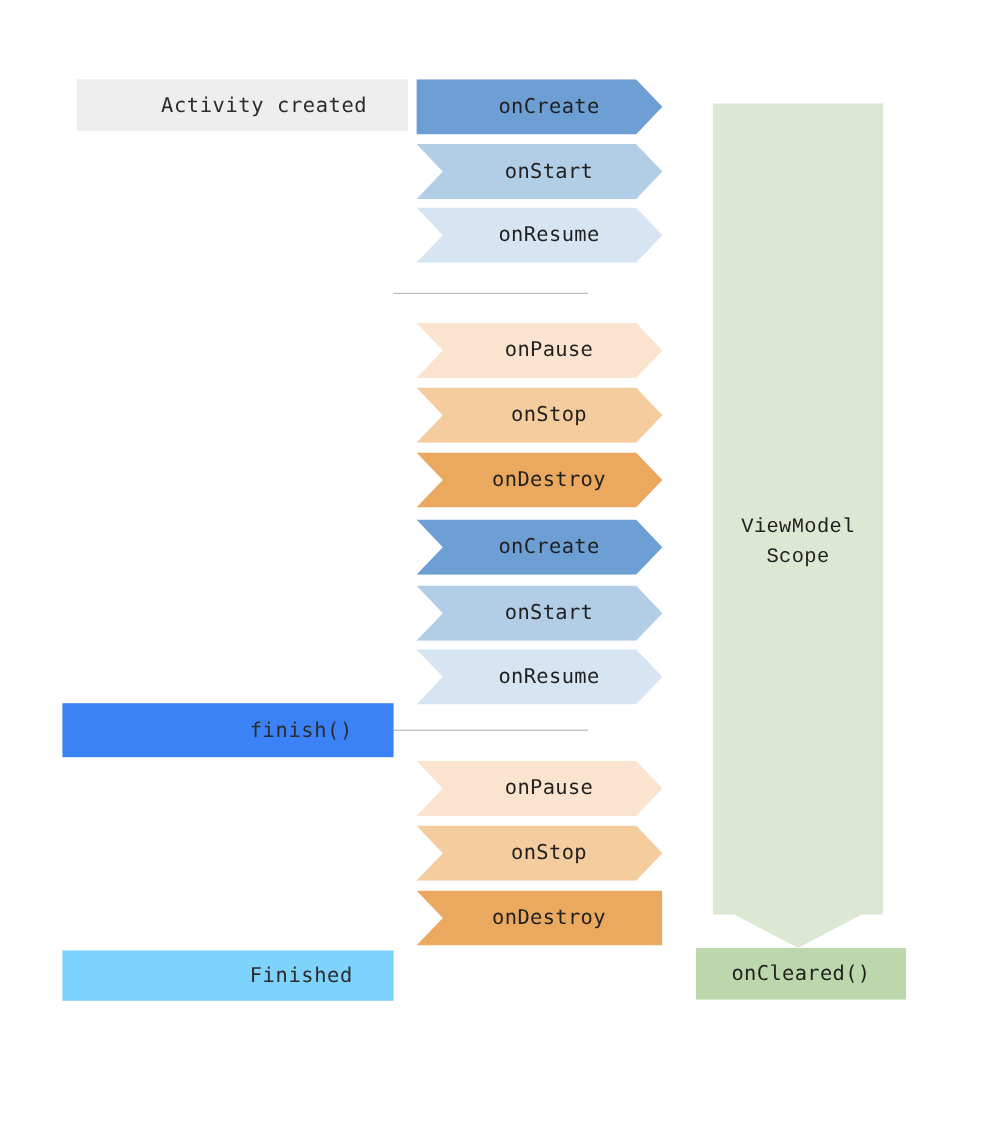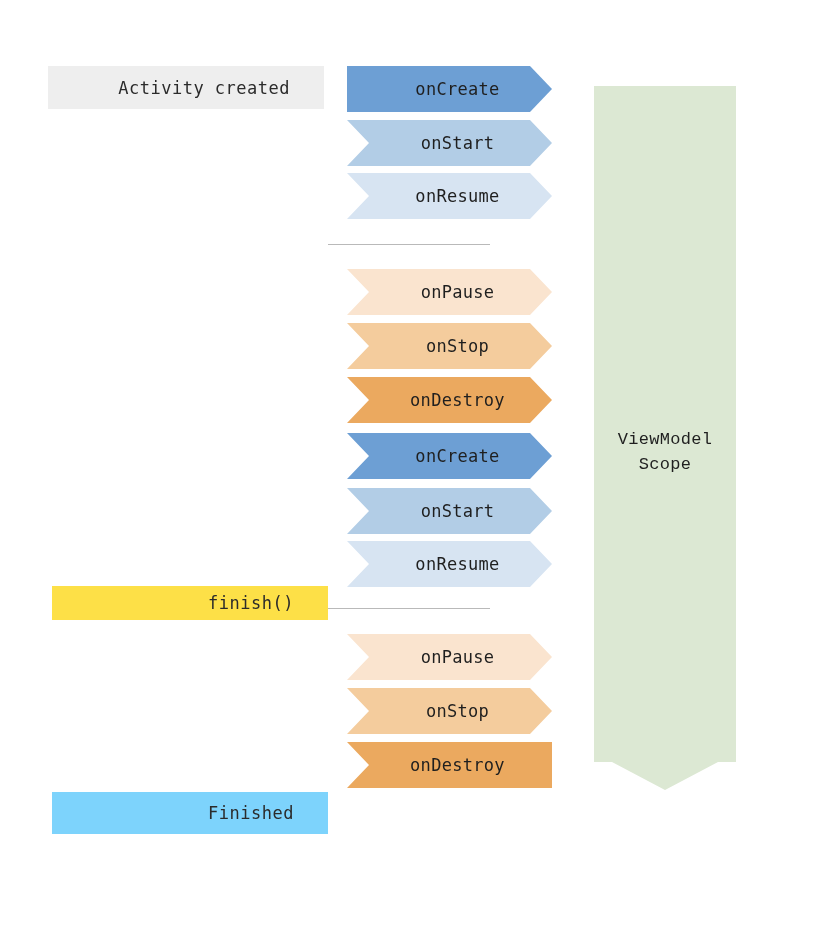--- a/index.html
+++ b/index.html
@@ -96,23 +96,23 @@
     display: flex;
     align-items: center;
     justify-content: center;
     white-space: pre;
   }
 </style>
 </head>
 <body>
 
 <div id="diagram">
-    <div class="state-label" style="left: 48px; top: 66px; width: 276px; height: 43px; background: rgb(238, 238, 238); color: rgb(43, 43, 43);">Activity created</div>
+    <div class="state-label" style="left: 64px; top: 66px; width: 276px; height: 43px; background: rgb(238, 238, 238); color: rgb(43, 43, 43);">Activity created</div>
     <div class="connector" style="left: 328px; top: 244px; width: 162px; background: rgb(185, 185, 185);"></div>
-    <div class="state-label" style="left: 52px; top: 586px; width: 276px; height: 34px; background: #fde047; color: rgb(43, 43, 43);">finish()</div>
+    <div class="state-label" style="left: 52px; top: 586px; width: 276px; height: 45px; background: #3b82f6; color: rgb(43, 43, 43);">finish()</div>
     <div class="connector" style="left: 328px; top: 608px; width: 162px; background: rgb(185, 185, 185);"></div>
     <div class="state-label" style="left: 52px; top: 792px; width: 276px; height: 42px; background: #7dd3fc; color: rgb(43, 43, 43);">Finished</div>
     <div class="chev-wrap" style="left: 347px; top: 66px; width: 205px; height: 46px;">
       <svg width="205" height="46" viewBox="0 0 205 46">
         <polygon points="0,0 183,0 205,23 183,46 0,46" fill="#6d9fd4"></polygon>
       </svg>
       <div class="chev-label">onCreate</div>
     </div>
     <div class="chev-wrap" style="left: 347px; top: 120px; width: 205px; height: 46px;">
       <svg width="205" height="46" viewBox="0 0 205 46">
@@ -180,13 +180,14 @@
       </svg>
       <div class="chev-label">onDestroy</div>
     </div>
     <div id="vm-scope" style="left: 594px; top: 86px; width: 142px; height: 704px;">
       <svg width="142" height="704" viewBox="0 0 142 704">
         <polygon points="0,0 142,0 142,676 124,676 71,704 18,676 0,676" fill="#dce8d3"></polygon>
       </svg>
       <div id="vm-scope-label" style="top: 342px; font-family: Liberation Mono, monospace;">ViewModel
 Scope</div>
     </div>
+    <div id="on-cleared-box" style="left: 580px; top: 790px; width: 175px; height: 43px; background: rgb(188, 215, 171);">onCleared()</div>
   </div>
 
 </body></html>

